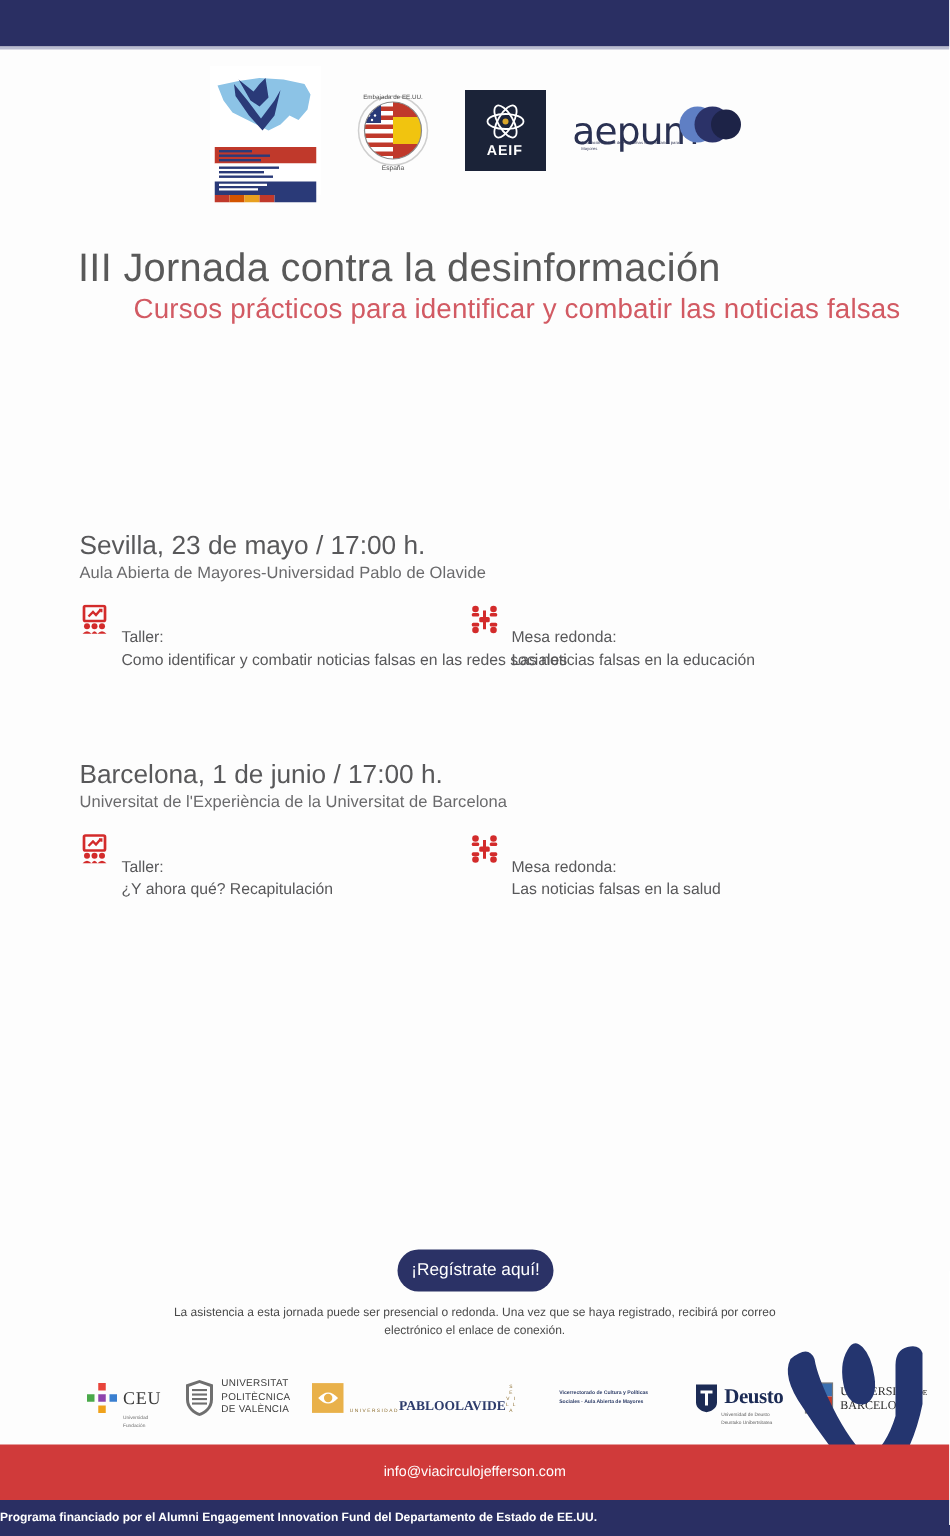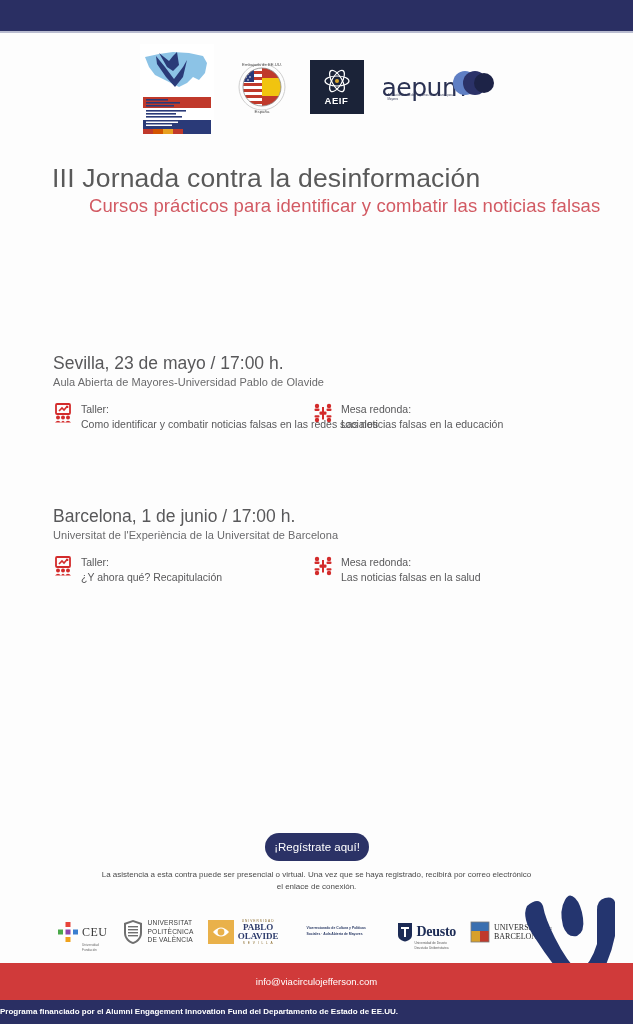--- a/index.html
+++ b/index.html
@@ -113,21 +113,21 @@
   }
   .event-items {
     margin-top: 14px; position: relative; height: 52px;
   }
   .ev-item {
     position: absolute; display: flex; align-items: flex-start; gap: 8px;
   }
   .ev-item.left  { left: 0px; }
   .ev-item.right { left: 260px; }
   .ev-icon { flex: 0 0 20px; width: 20px; height: 20px; margin-top: 1px; }
-  .ev-textblock { font-size: 10.5px; color: #58585a; line-height: 1.45; }
+  .ev-textblock { font-size: 10.5px; color: #58585a; line-height: 1.45; margin-top: 16px; }
   .ev-kind { display: block; }
   .ev-desc { display: block; }
 
   
   .cta-button {
     position: absolute; left: 265px; top: 833px;
     width: 104px; height: 28px;
     background: #2b3266; color: #ffffff;
     border: none; border-radius: 14px;
     font-family: "Liberation Sans", sans-serif;
@@ -377,21 +377,21 @@
         </span>
         <span class="ev-textblock">
           <span class="ev-kind">Mesa redonda:</span>
           <span class="ev-desc">Las noticias falsas en la salud</span>
         </span>
       </div>
     </div>
   </div>
 
   <button class="cta-button">¡Regístrate aquí!</button>
-  <div class="cta-note">La asistencia a esta contra puede ser presencial o virtual. Una vez que se haya registrado, recibirá por correo electrónico el enlace de conexión.</div>
+  <div class="cta-note">La asistencia a esta jornada puede ser presencial o redonda. Una vez que se haya registrado, recibirá por correo electrónico el enlace de conexión.</div>
 
   <div class="partners">
 
     <div class="partner">
       <svg width="20" height="20" viewBox="0 0 20 20">
         <rect x="7.5" y="0" width="5" height="5" fill="#e8443a"></rect>
         <rect x="7.5" y="15" width="5" height="5" fill="#f0a21c"></rect>
         <rect x="0" y="7.5" width="5" height="5" fill="#4aa94a"></rect>
         <rect x="15" y="7.5" width="5" height="5" fill="#3a7fd0"></rect>
         <rect x="7.5" y="7.5" width="5" height="5" fill="#8e44ad"></rect>
@@ -417,21 +417,21 @@
         <span>DE VALÈNCIA</span>
       </span>
     </div>
 
     <div class="partner">
       <svg width="26" height="24" viewBox="0 0 26 24">
         <rect x="0" y="0" width="26" height="24" fill="#e9b14a"></rect>
         <path d="M5 12 q8-9 16 0 q-8 9 -16 0 Z" fill="#ffffff"></path>
         <circle cx="13" cy="12" r="3.4" fill="#e9b14a"></circle>
       </svg>
-      <span style="display:flex;flex-direction:column;align-items:center;">
+      <span style="display:flex;flex-direction:row;align-items:flex-end;">
         <span class="p-upo-tag">UNIVERSIDAD</span>
         <span class="p-upo-name">PABLO</span>
         <span class="p-upo-name">OLAVIDE</span>
         <span class="p-upo-tag">S E V I L L A</span>
       </span>
     </div>
 
     <div class="divider-v"></div>
 
     <div class="partner">

